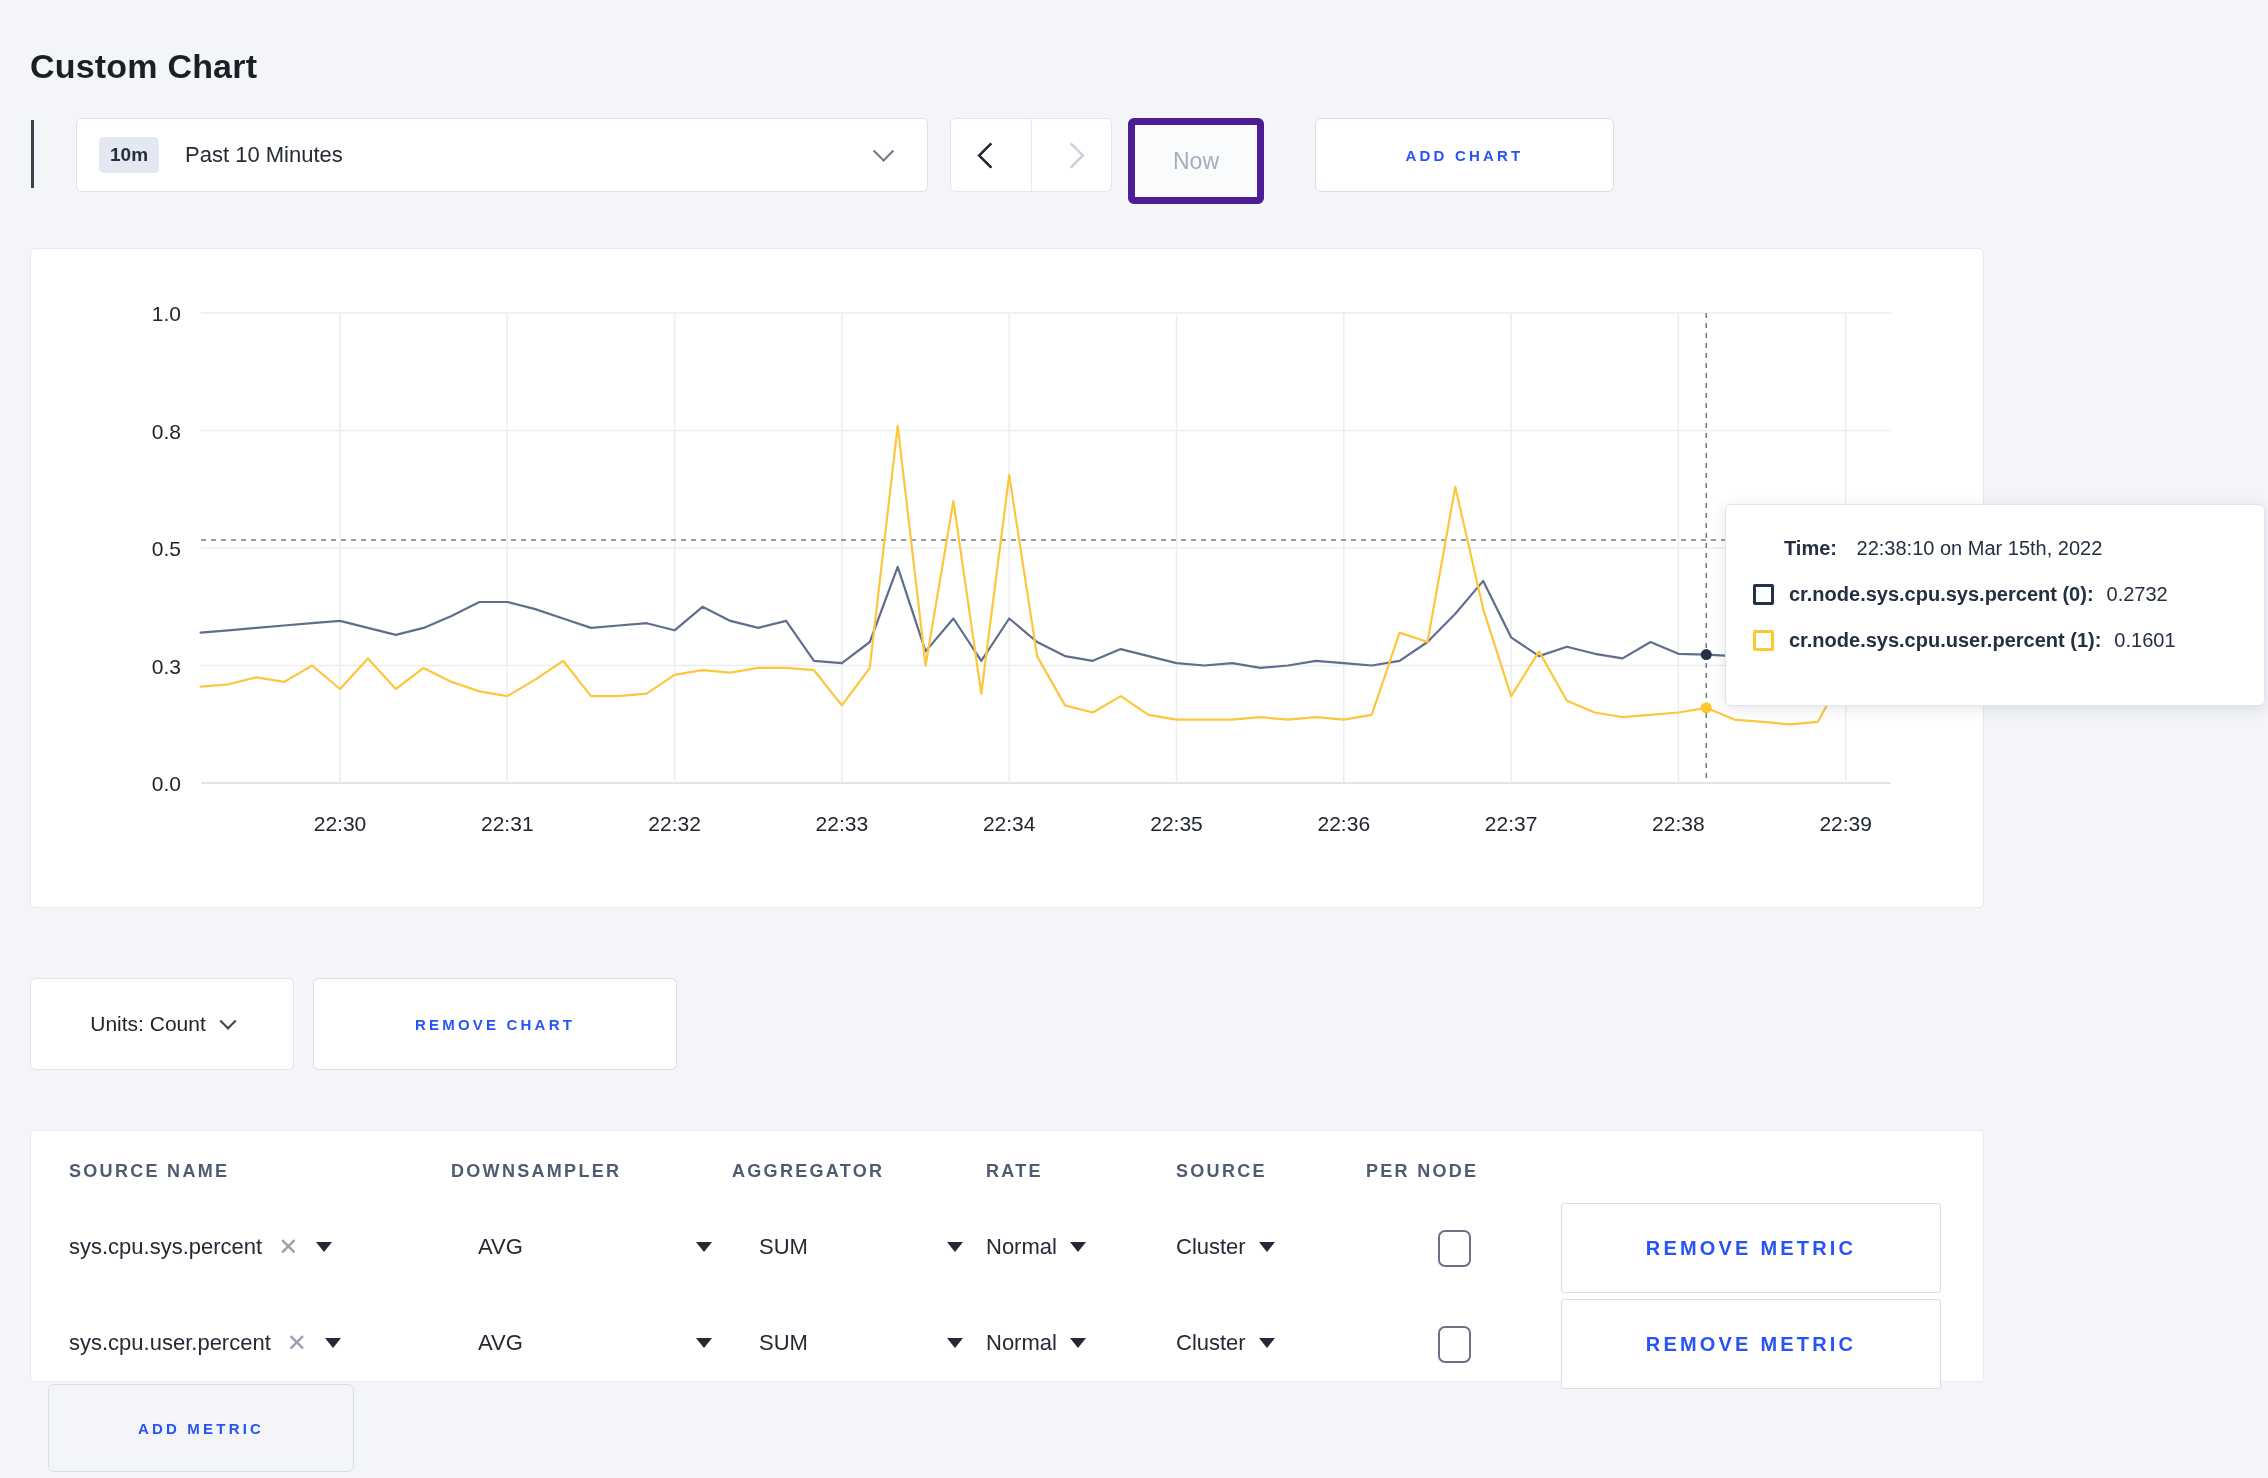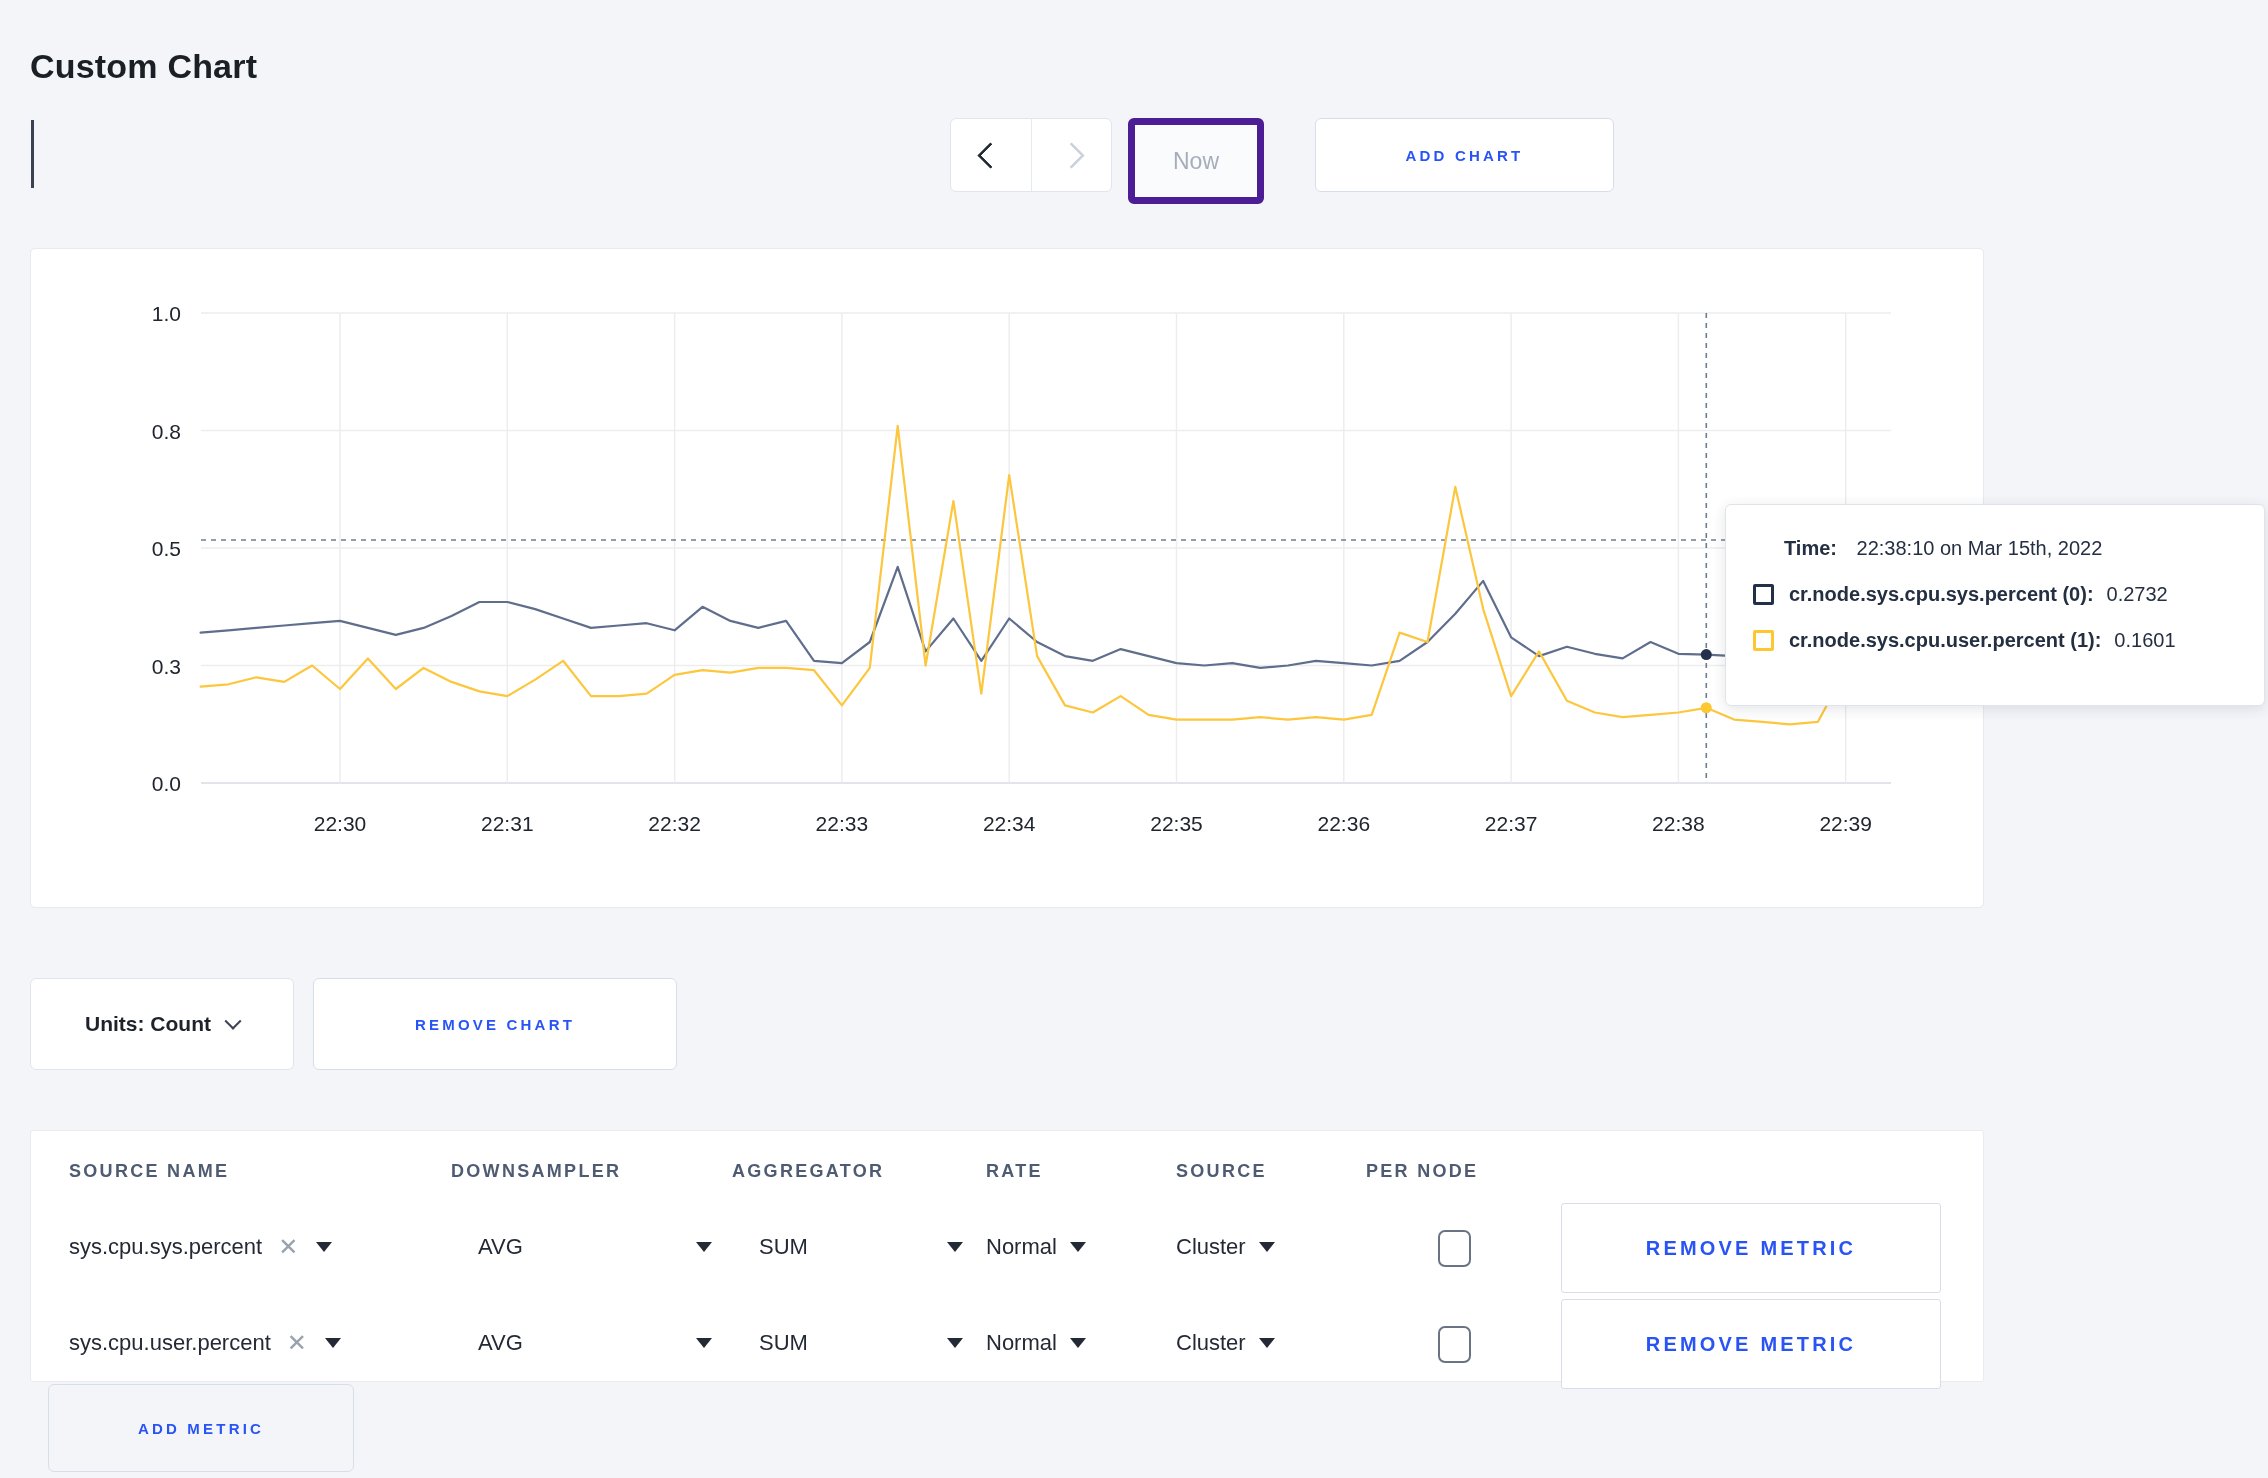--- a/index.html
+++ b/index.html
@@ -45,21 +45,21 @@
   .tt-time .lbl{font-weight:bold;}
   .tt-time .val{margin-left:14px;}
   .tt-row{display:flex;align-items:center;margin:23px 0 0 27px;font-size:20px;color:#242f42;}
   .tt-swatch{width:15px;height:15px;border-radius:2px;background:#fff;margin-right:15px;flex:0 0 auto;}
   .tt-row .lbl{font-weight:bold;}
   .tt-row .val{margin-left:13px;}
 
   
   .units-btn{position:absolute;left:30px;top:978px;width:262px;height:90px;background:#fff;
              border:1px solid #e0e4eb;border-radius:6px;display:flex;align-items:center;justify-content:center;
-             gap:16px;font-size:21px;font-weight:bold;color:#1d222b;cursor:pointer;}
+             gap:16px;font-size:21px;font-weight:normal;color:#1d222b;cursor:pointer;}
   .units-chev{width:10px;height:10px;border-right:2.5px solid #3c4452;border-bottom:2.5px solid #3c4452;
               transform:rotate(45deg) translate(-2px,-2px);}
   .remove-chart-btn{position:absolute;left:313px;top:978px;width:362px;height:90px;}
 
   
   .metrics-panel{position:absolute;left:30px;top:1130px;width:1952px;height:250px;background:#fff;
                  border:1px solid #e9ebf1;border-radius:3px;}
   .th{position:absolute;top:30px;font-size:18px;font-weight:bold;letter-spacing:2.3px;color:#4e5b72;}
   .metric-row{position:absolute;left:0;width:1952px;height:88px;}
   .cell{position:absolute;top:0;height:88px;display:flex;align-items:center;font-size:22px;color:#242a35;}
@@ -77,20 +77,25 @@
 </style>
 </head>
 <body>
 
 <div class="screen">
 
   <div class="page-title">Custom Chart</div>
 
   <div class="toolbar-divider"></div>
 
+  <div class="time-select">
+    <span class="time-badge">10m</span>
+    <span class="time-label">Past 10 Minutes</span>
+    <span class="chev-down"></span>
+  </div>
 
   <div class="nav-group">
     <div class="nav-btn">
       <span class="chev-left"></span>
     </div>
     <div class="nav-btn">
       <span class="chev-right"></span>
     </div>
   </div>
 

